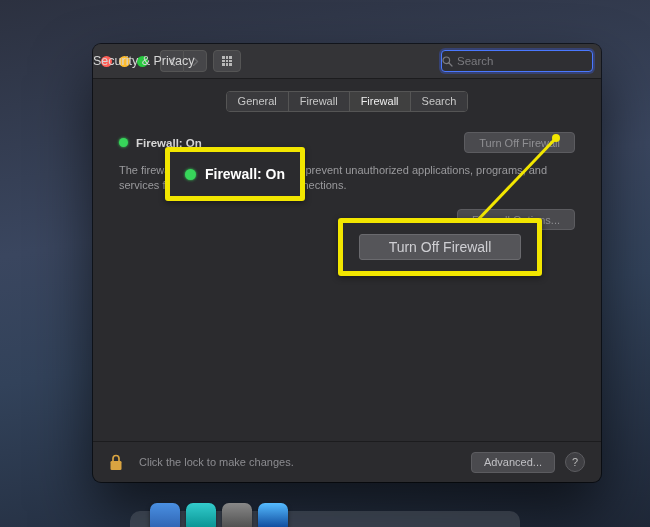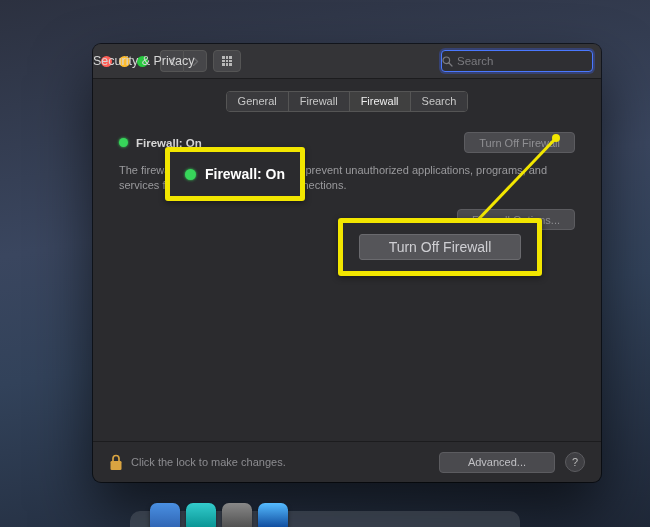--- a/index.html
+++ b/index.html
@@ -163,24 +163,24 @@
   }
   .opt-row{display:flex;margin-top:16px;}
   .footer{
     position:absolute;left:0;right:0;bottom:0;
     height:40px;
     border-top:1px solid #1c1c1e;
     display:flex;align-items:center;
     padding:0 16px;
   }
   .lock svg{display:block;}
-  .lock-text{margin-left:8px;color:#8c8c90;font-size:11px;}
+  .lock-text{margin-left:16px;color:#8c8c90;font-size:11px;}
   .adv-btn{
     margin-left:auto;
-    height:19px;padding:0 28px;font-size:11px;
+    height:19px;padding:0 12px;font-size:11px;
     background:#4a4a4e;border:1px solid #5c5c60;border-radius:4px;
     color:#c0c0c4;display:flex;align-items:center;
   }
   .help{
     width:18px;height:18px;border-radius:50%;
     border:1px solid #5c5c60;background:#3f3f43;
     color:#bbb;margin-left:10px;
     display:flex;align-items:center;justify-content:center;font-size:11px;
   }
   

